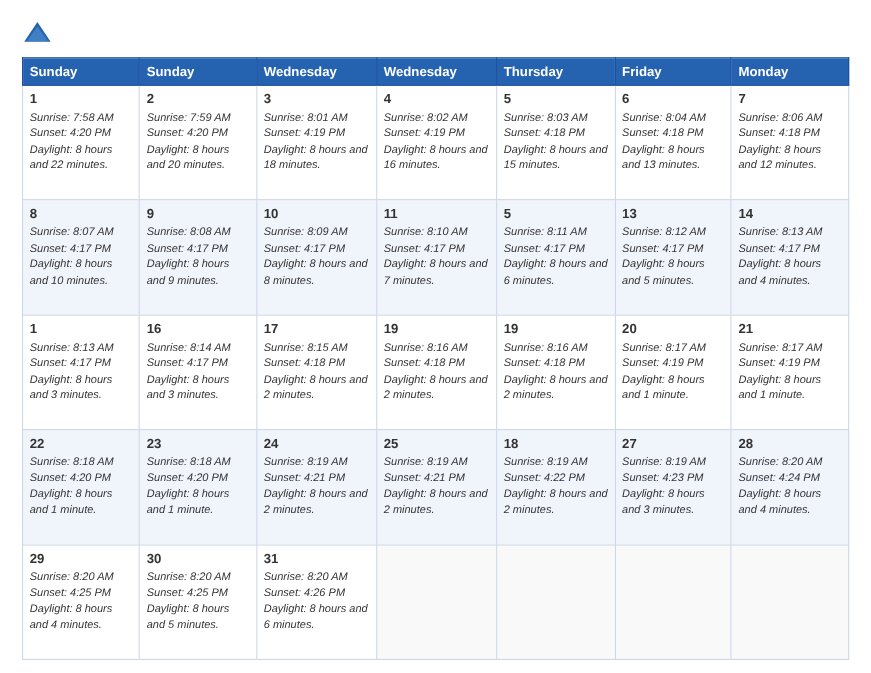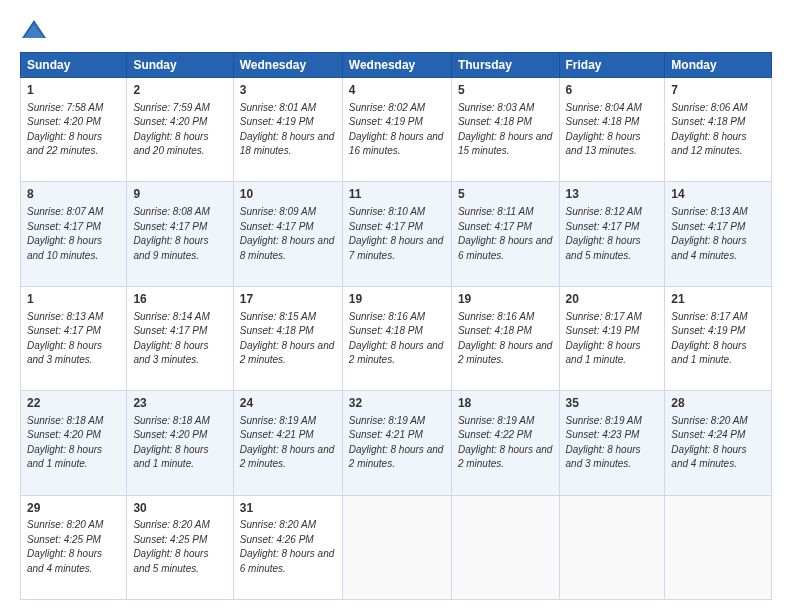--- a/index.html
+++ b/index.html
@@ -228,29 +228,29 @@
       </td>
           <td>
         <span class="day-num">23</span>
         <span class="day-info">Sunrise: 8:18 AM<br>Sunset: 4:20 PM<br>Daylight: 8 hours and 1 minute.</span>
       </td>
           <td>
         <span class="day-num">24</span>
         <span class="day-info">Sunrise: 8:19 AM<br>Sunset: 4:21 PM<br>Daylight: 8 hours and 2 minutes.</span>
       </td>
           <td>
-        <span class="day-num">32</span>
+        <span class="day-num">25</span>
         <span class="day-info">Sunrise: 8:19 AM<br>Sunset: 4:21 PM<br>Daylight: 8 hours and 2 minutes.</span>
       </td>
           <td>
         <span class="day-num">18</span>
         <span class="day-info">Sunrise: 8:19 AM<br>Sunset: 4:22 PM<br>Daylight: 8 hours and 2 minutes.</span>
       </td>
           <td>
-        <span class="day-num">35</span>
+        <span class="day-num">27</span>
         <span class="day-info">Sunrise: 8:19 AM<br>Sunset: 4:23 PM<br>Daylight: 8 hours and 3 minutes.</span>
       </td>
           <td>
         <span class="day-num">28</span>
         <span class="day-info">Sunrise: 8:20 AM<br>Sunset: 4:24 PM<br>Daylight: 8 hours and 4 minutes.</span>
       </td>
         </tr>
         <tr>
           <td>
         <span class="day-num">29</span>

